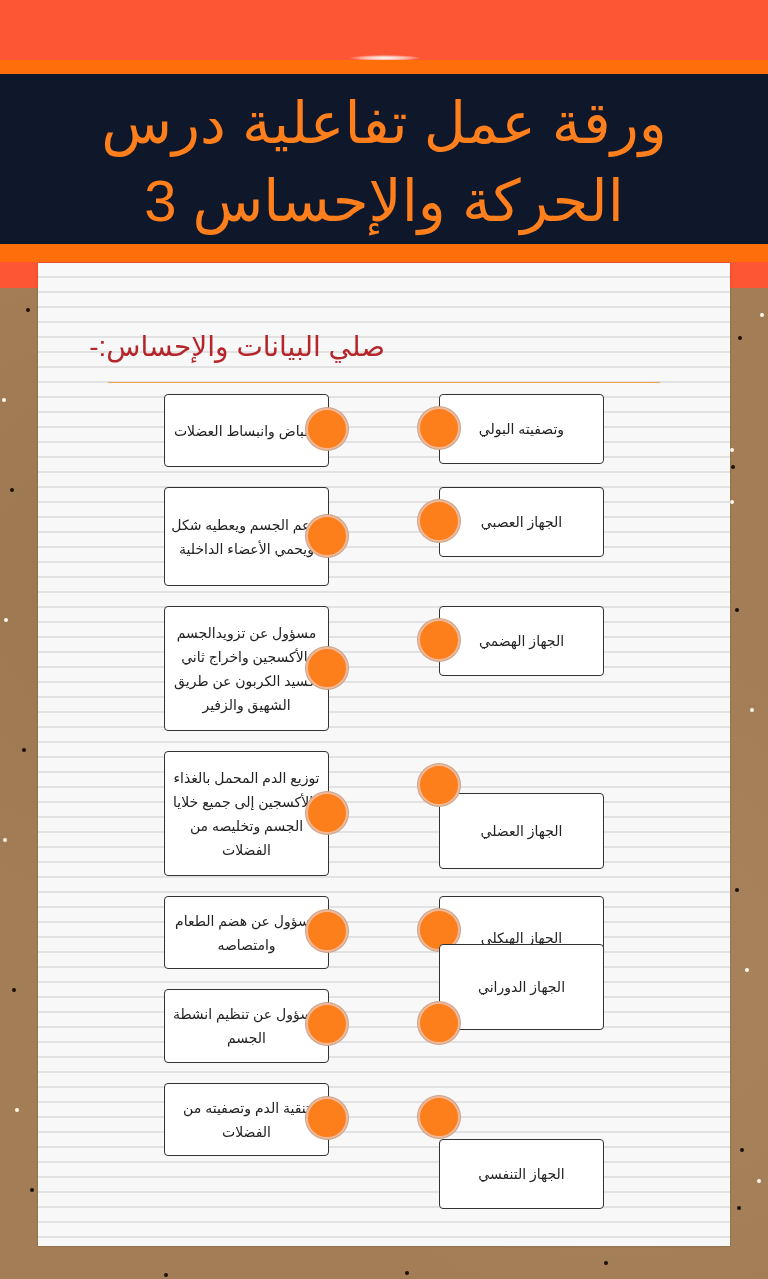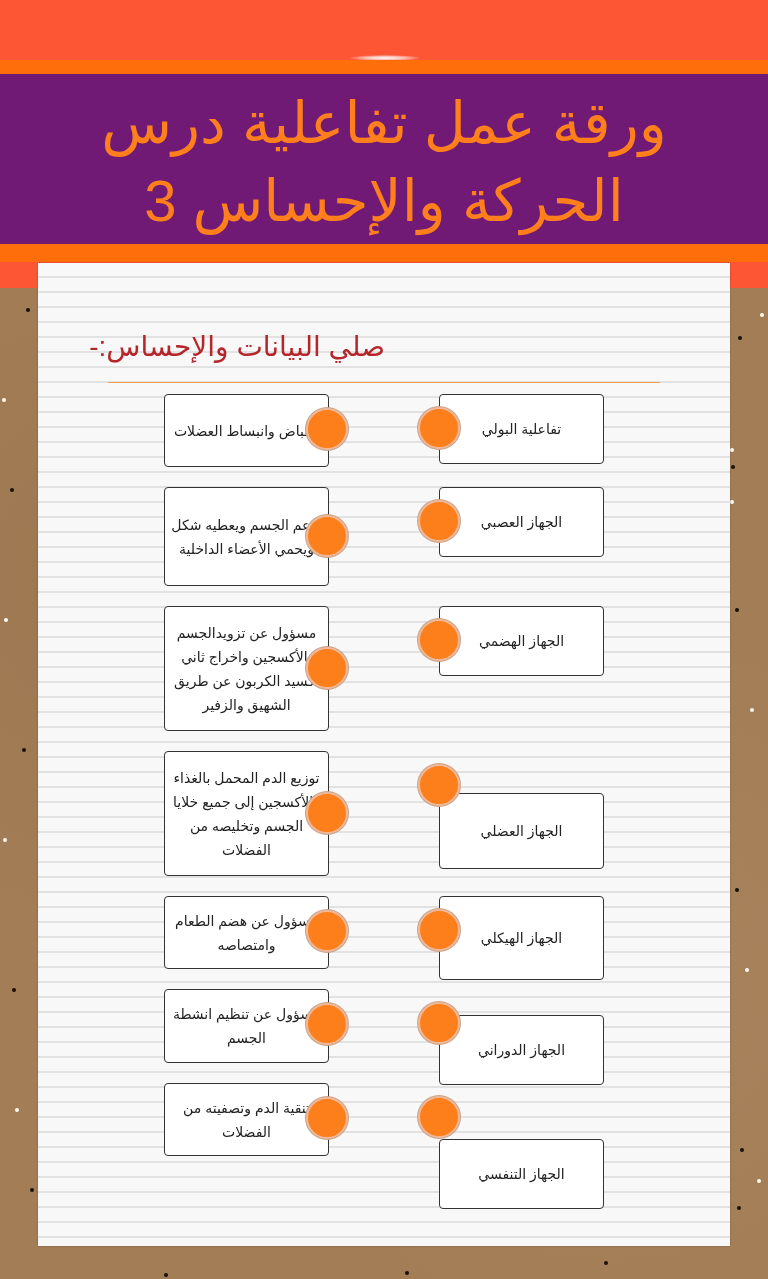--- a/index.html
+++ b/index.html
@@ -15,21 +15,21 @@
       radial-gradient(circle at 80% 70%, rgba(255,255,255,0.05) 0, transparent 40%),
       #a37d55;
   }
   .dot { position:absolute; width:4px; height:4px; border-radius:50%; }
   .dot.b { background:#1a1008; }
   .dot.w { background:#fff8ee; }
   .top-red { position:absolute; left:0; top:0; width:768px; height:60px; background:#fc5635; }
   .top-glow { position:absolute; left:350px; top:55px; width:70px; height:6px; border-radius:50%;
     background:radial-gradient(ellipse at center, #ffffff 0%, rgba(255,255,255,0.6) 40%, transparent 75%); }
   .strip-orange { position:absolute; left:0; width:768px; background:#fe6e0a; }
-  .title-area { position:absolute; left:0; top:74px; width:768px; height:170px; background:#701a75; }
+  .title-area { position:absolute; left:0; top:74px; width:768px; height:170px; background:#0f172a; }
   .title {
     position:absolute; left:30px; right:30px; top:10px;
     direction:rtl; text-align:center;
     color:#ff7f1c; font-size:58px; line-height:78px;
   }
   .red-band { position:absolute; left:0; top:262px; width:768px; height:26px; background:#fc5635; }
   .paper {
     position:absolute; left:38px; top:263px; width:692px; height:983px;
     background-color:#f8f8f8;
     background-image:repeating-linear-gradient(to bottom,
@@ -100,21 +100,21 @@
 <div class="paper"></div>
 
 <div class="heading">صلي البيانات والإحساس:-</div>
 <div class="divider"></div>
 
 <div class="box left" style="top:394px;height:73px">
     <span>انقباض وانبساط العضلات</span>
   </div>
 <div class="knob" style="left:306px;top:408px"></div>
 <div class="box right" style="top:394px;height:70px">
-    <span>تفاعلية البولي</span>
+    <span>وتصفيته البولي</span>
   </div>
 <div class="knob" style="left:418px;top:407px"></div>
 
 <div class="box left" style="top:487px;height:99px">
     <span>يدعم الجسم ويعطيه شكل ويحمي الأعضاء الداخلية</span>
   </div>
 <div class="knob" style="left:306px;top:515px"></div>
 <div class="box right" style="top:487px;height:70px">
     <span>الجهاز العصبي</span>
   </div>
@@ -144,21 +144,21 @@
 <div class="knob" style="left:306px;top:910px"></div>
 <div class="box right" style="top:896px;height:84px">
     <span>الجهاز الهيكلي</span>
   </div>
 <div class="knob" style="left:418px;top:909px"></div>
 
 <div class="box left" style="top:989px;height:74px">
     <span>مسؤول عن تنظيم انشطة الجسم</span>
   </div>
 <div class="knob" style="left:306px;top:1003px"></div>
-<div class="box right" style="top:1015px;height:70px">
+<div class="box right" style="top:944px;height:86px">
     <span>الجهاز الدوراني</span>
   </div>
 <div class="knob" style="left:418px;top:1002px"></div>
 
 <div class="box left" style="top:1083px;height:73px">
     <span>تنقية الدم وتصفيته من الفضلات</span>
   </div>
 <div class="knob" style="left:306px;top:1097px"></div>
 <div class="box right" style="top:1139px;height:70px">
     <span>الجهاز التنفسي</span>

